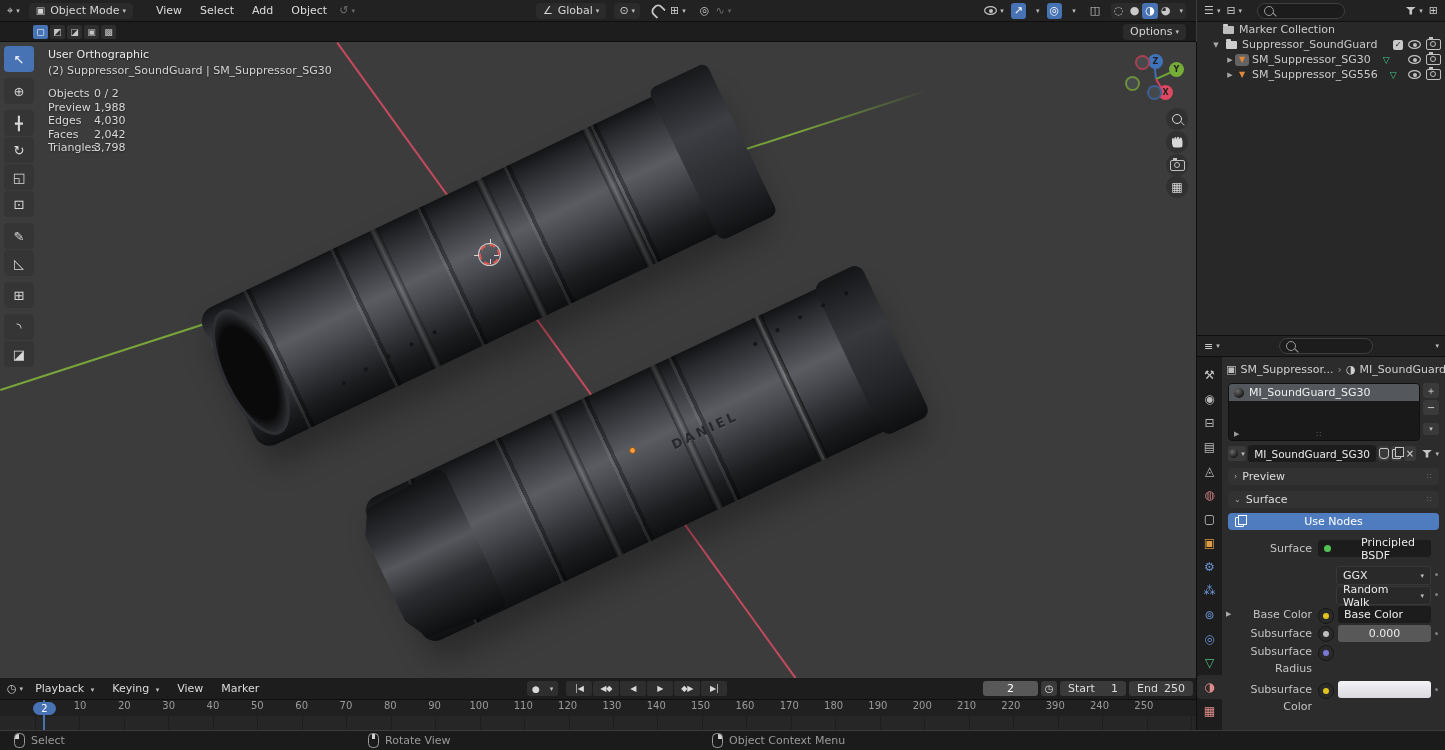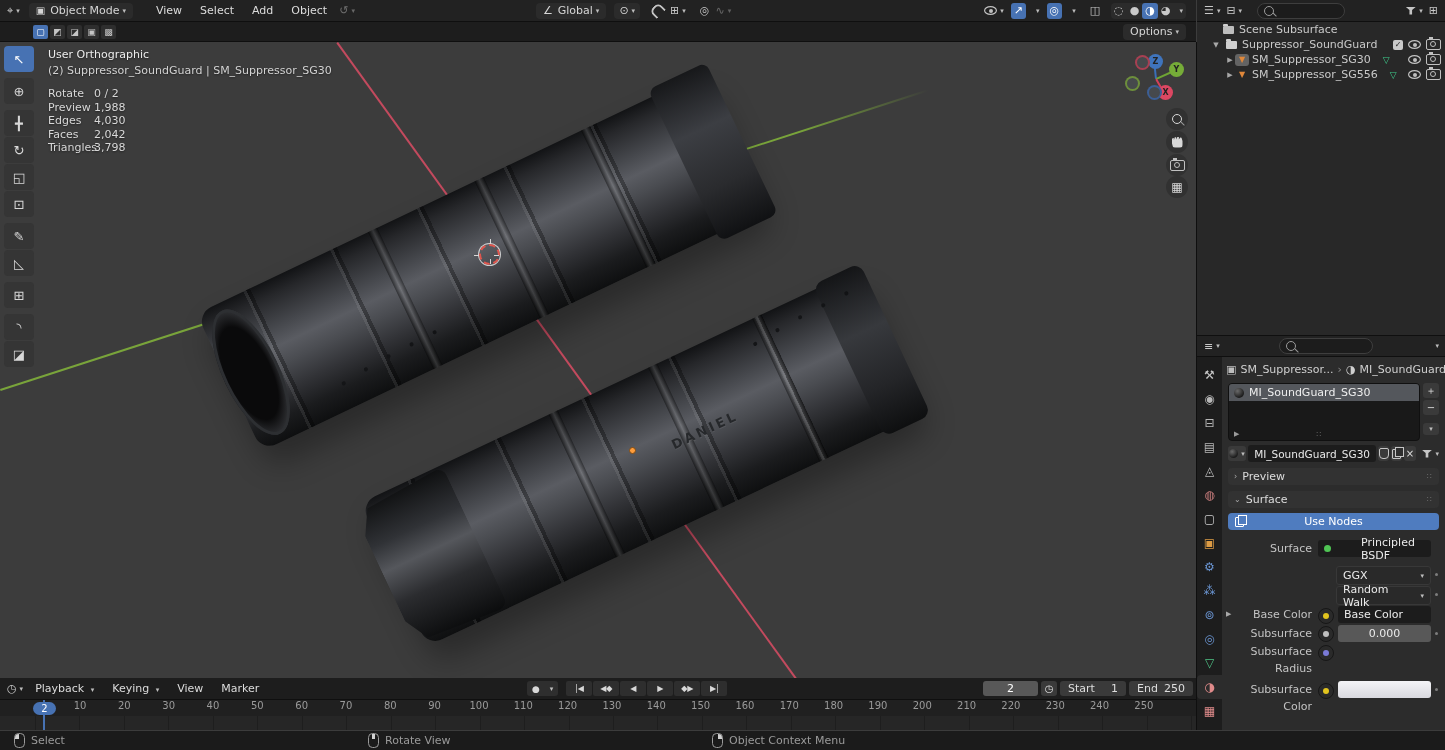--- a/index.html
+++ b/index.html
@@ -300,21 +300,21 @@
     </div>
 
     <div id="cursor3d" class="abs"></div>
     <div id="origin-dot" class="abs"></div>
 
     <div id="vp-overlay" class="abs">
       <div class="l1">User Orthographic</div>
       <div class="l2">(2) Suppressor_SoundGuard | SM_Suppressor_SG30</div>
       <div id="vp-stats">
           <div class="vstat">
-            <span class="sl">Rotate</span>
+            <span class="sl">Objects</span>
             <span class="sv">0 / 2</span>
           </div>
           <div class="vstat">
             <span class="sl">Preview</span>
             <span class="sv">1,988</span>
           </div>
           <div class="vstat">
             <span class="sl">Edges</span>
             <span class="sv">4,030</span>
           </div>
@@ -407,21 +407,21 @@
         <span class="caret">▾</span>
       </div>
     <div class="iconbtn" style="margin-right:4px">
         <span>⊞</span>
       </div>
   </div>
 
   <div id="outliner" class="abs">
     <div class="orow" style="padding-left:26px">
       <span class="i-coll" style="margin-right:5px;background:#bdbdbd"></span>
-      <span>Scene Subsurface</span>
+      <span>Marker Collection</span>
     </div>
     <div class="orow" style="padding-left:14px">
       <span class="disc">▼</span>
       <span class="i-coll" style="margin:0 5px"></span>
       <span>Suppressor_SoundGuard</span>
       <span class="rgt">
         <span class="i-check">✓</span>
         <span class="i-eye"></span>
         <span class="i-cam"></span>
       </span>
@@ -726,21 +726,21 @@
           <span class="tick" style="position:static"><span>130</span></span>
           <span class="tick" style="position:static"><span>140</span></span>
           <span class="tick" style="position:static"><span>150</span></span>
           <span class="tick" style="position:static"><span>160</span></span>
           <span class="tick" style="position:static"><span>170</span></span>
           <span class="tick" style="position:static"><span>180</span></span>
           <span class="tick" style="position:static"><span>190</span></span>
           <span class="tick" style="position:static"><span>200</span></span>
           <span class="tick" style="position:static"><span>210</span></span>
           <span class="tick" style="position:static"><span>220</span></span>
-          <span class="tick" style="position:static"><span>230</span></span>
+          <span class="tick" style="position:static"><span>390</span></span>
           <span class="tick" style="position:static"><span>240</span></span>
           <span class="tick" style="position:static"><span>250</span></span>
         </div>
       <div id="cfpill">
           <span>2</span>
         </div>
       <div id="playhead"></div>
     </div>
     <div id="track"></div>
   </div>

